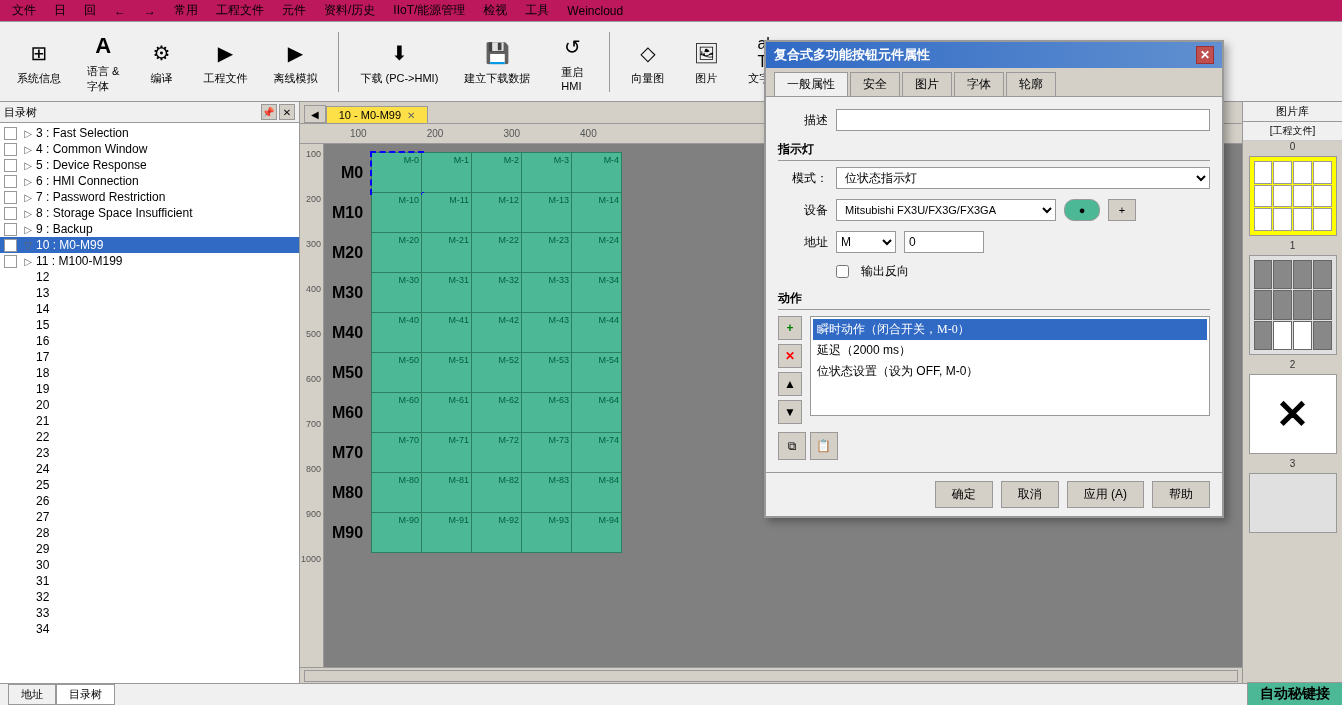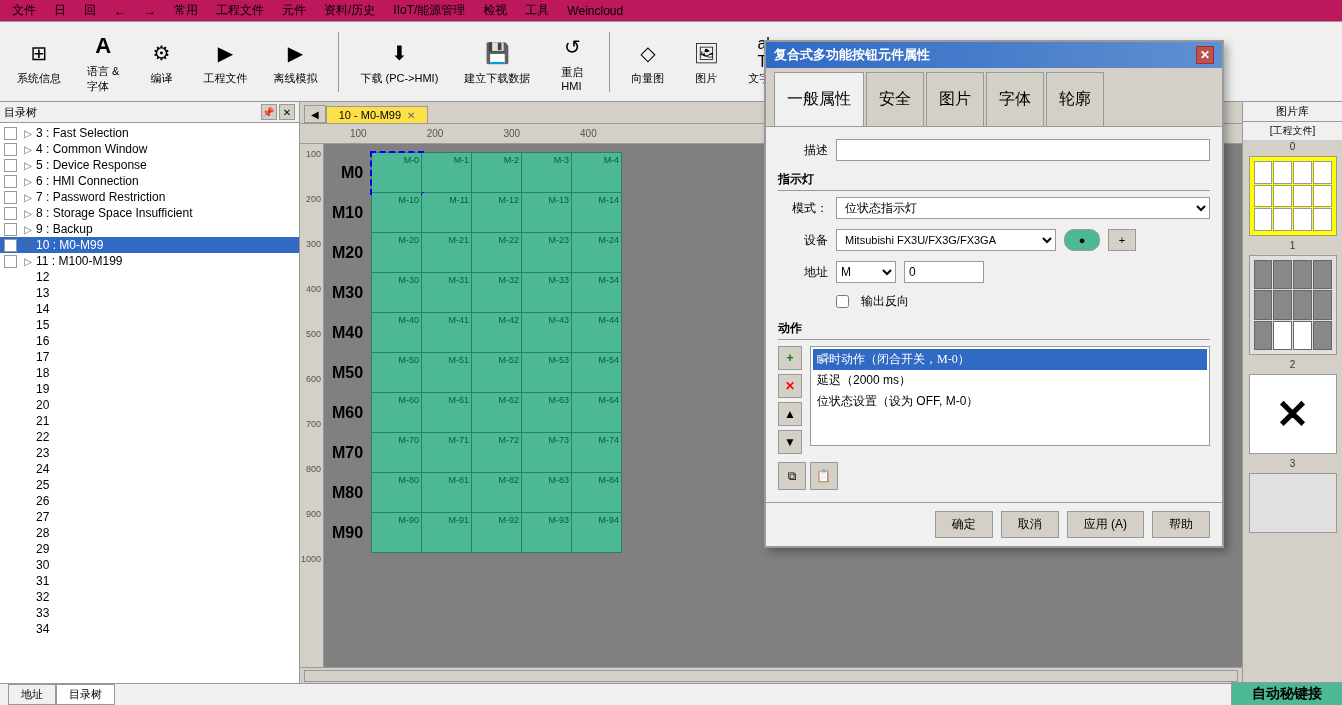--- a/index.html
+++ b/index.html
@@ -56,21 +56,21 @@
     .right-panel-content { flex: 1; overflow-y: auto; }
     .img-thumb { width: 88px; height: 80px; background: #ffff00; border: 1px solid #999; margin: 4px auto; display: block; position: relative; overflow: hidden; }
     .img-thumb-label { font-size: 10px; text-align: center; color: #333; margin-bottom: 2px; }
 
     
     .dialog-overlay { position: fixed; top: 0; left: 0; width: 100%; height: 100%; z-index: 100; margin-left: 44px; }
     .dialog { position: absolute; top: 40px; left: 720px; width: 460px; background: #f0f0f0; border: 2px solid #999; box-shadow: 4px 4px 8px rgba(0,0,0,0.3); }
     .dialog-titlebar { background: linear-gradient(to right, #316ac5, #6090d0); color: #fff; padding: 4px 8px; display: flex; justify-content: space-between; align-items: center; font-size: 13px; font-weight: bold; }
     .dialog-close-btn { background: #c05050; border: 1px solid #a03030; color: #fff; width: 18px; height: 18px; cursor: pointer; display: flex; align-items: center; justify-content: center; font-size: 12px; font-weight: bold; }
     .dialog-tabs { display: flex; background: #d4d0c8; border-bottom: 1px solid #999; padding: 4px 8px 0; gap: 2px; }
-    .dialog-tab { padding: 16px 12px; background: #d4d0c8; border: 1px solid #999; border-bottom: none; cursor: pointer; font-size: 16px; text-align: center; }
+    .dialog-tab { padding: 3px 12px; background: #d4d0c8; border: 1px solid #999; border-bottom: none; cursor: pointer; font-size: 12px; text-align: center; }
     .dialog-tab.active { background: #f0f0f0; }
     .dialog-body { padding: 12px; }
     .form-row { display: flex; align-items: center; margin-bottom: 10px; gap: 8px; }
     .form-label { width: 50px; font-size: 12px; color: #000; text-align: right; flex-shrink: 0; }
     .form-input { flex: 1; height: 22px; border: 1px solid #999; background: #fff; padding: 2px 4px; font-size: 12px; }
     .form-select { flex: 1; height: 22px; border: 1px solid #999; background: #fff; padding: 2px 4px; font-size: 12px; }
     .form-checkbox { margin-right: 4px; }
     .action-list { border: 1px solid #999; background: #fff; min-height: 100px; padding: 2px; }
     .action-item { padding: 2px 4px; font-size: 12px; cursor: pointer; }
     .action-item.selected { background: #316ac5; color: #fff; font-family: Liberation Serif, serif; }
@@ -80,21 +80,21 @@
     .device-select { width: 220px; height: 22px; border: 1px solid #999; background: #fff; padding: 0 4px; font-size: 11px; }
     .device-btn { width: 28px; height: 22px; background: #d4d0c8; border: 1px solid #999; cursor: pointer; font-size: 11px; }
     .addr-select { width: 60px; height: 22px; border: 1px solid #999; background: #fff; font-size: 12px; }
     .addr-input { width: 80px; height: 22px; border: 1px solid #999; background: #fff; padding: 0 4px; font-size: 12px; }
     .dialog-footer { display: flex; justify-content: flex-end; gap: 8px; padding: 8px 12px; border-top: 1px solid #999; background: #f0f0f0; }
     .footer-btn { padding: 4px 16px; background: #d4d0c8; border: 1px solid #999; cursor: pointer; font-size: 12px; }
     .section-divider { font-size: 12px; font-weight: bold; color: #000; margin: 8px 0 6px 0; padding-bottom: 2px; border-bottom: 1px solid #999; }
     .canvas-bottom-scroll { height: 16px; background: #d4d0c8; border-top: 1px solid #999; display: flex; align-items: center; }
 
     
-    .watermark { position: absolute; bottom: 0; right: 0; background: #4db896; color: #000; font-size: 14px; font-weight: bold; padding: 2px 20px; border-top: 1px solid #999; border-left: 1px solid #999; }
+    .watermark { position: absolute; bottom: 0; right: 0; background: #4db896; color: #000; font-size: 14px; font-weight: bold; padding: 2px 12px; border-top: 1px solid #999; border-left: 1px solid #999; }
   </style>
 </head>
 <body>
 
 <div class="menubar">
   <span class="menubar-item">文件</span>
   <span class="menubar-item">日</span>
   <span class="menubar-item">回</span>
   <span class="menubar-item">←</span>
   <span class="menubar-item">→</span>

